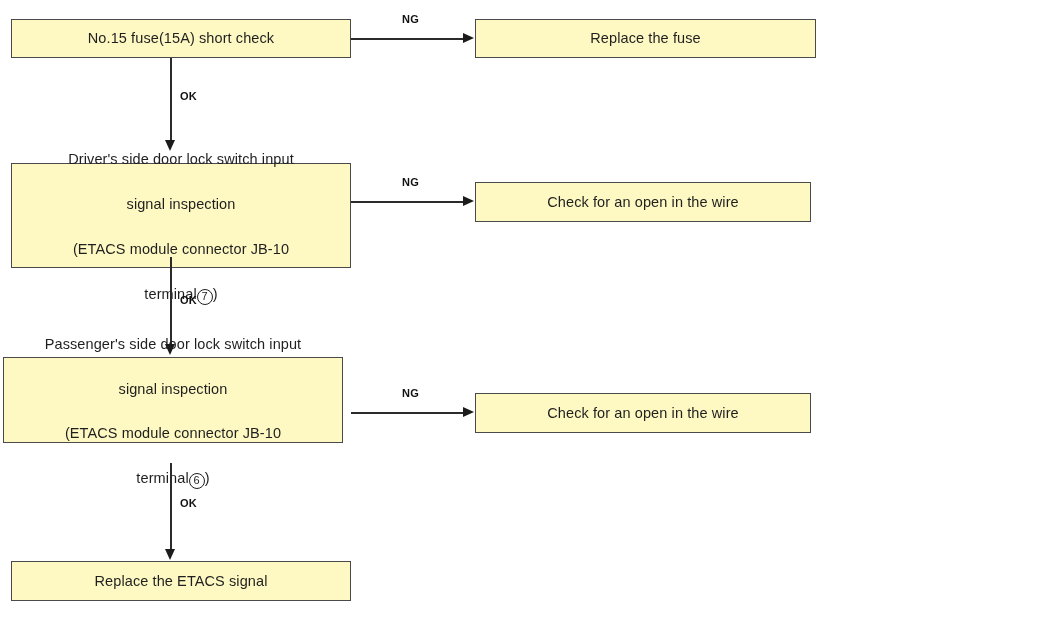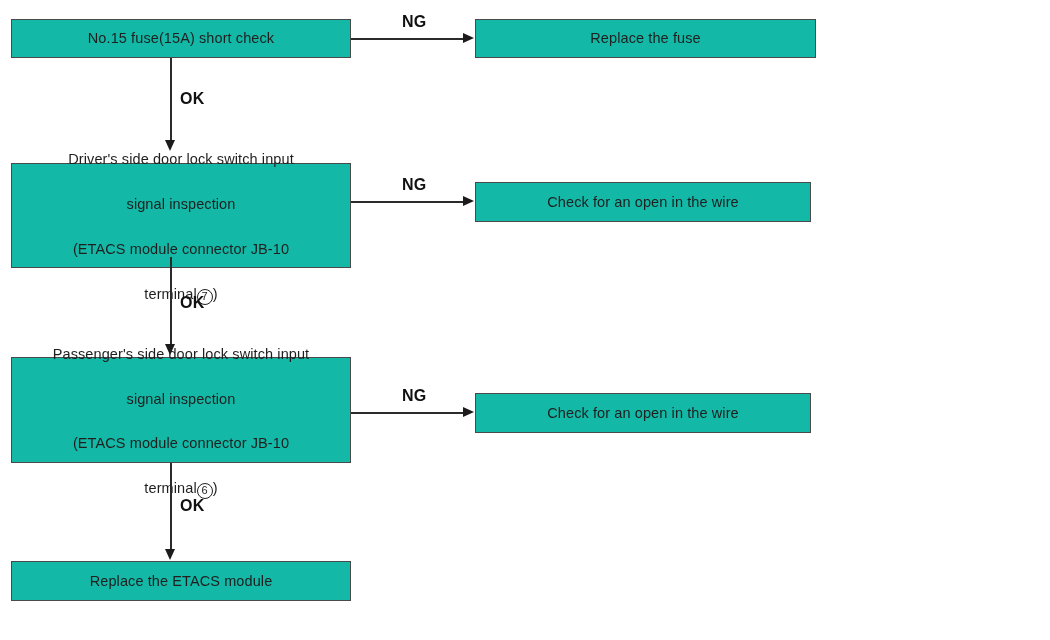--- a/index.html
+++ b/index.html
@@ -15,38 +15,38 @@
     position: relative;
     width: 1050px;
     height: 640px;
     background: #ffffff;
     overflow: hidden;
   }
   .node {
     position: absolute;
     box-sizing: border-box;
     border: 1.5px solid #4a4a4a;
-    background: #14b8a6;
+    background: #fef9c3;
     display: flex;
     align-items: center;
     justify-content: center;
     text-align: center;
     font-size: 14.5px;
     line-height: 1.55;
     color: #1f1f1f;
     letter-spacing: 0.1px;
     padding: 2px 6px;
   }
   .node .node-text {
     display: block;
     white-space: pre-line;
   }
   .edge-label {
     position: absolute;
-    font-size: 16px;
+    font-size: 11px;
     font-weight: bold;
     color: #111111;
     letter-spacing: 0.3px;
     white-space: nowrap;
   }
   .conn {
     position: absolute;
     background: #2b2b2b;
   }
   .conn-v { width: 1.6px; }
@@ -115,21 +115,21 @@
   </div>
 
   <div class="conn conn-h" style="left:351px; top:201px; width:113px;"></div>
   <div class="arrow-right" style="left:463px; top:195.5px;"></div>
   <div class="edge-label" style="left:402px; top:176px;">NG</div>
 
   <div class="conn conn-v" style="left:170px; top:257px; height:88px;"></div>
   <div class="arrow-down" style="left:165.3px; top:344px;"></div>
   <div class="edge-label" style="left:180px; top:294px;">OK</div>
 
-  <div class="node" style="left:11px; top:357px; width:340px; height:106px;">
+  <div class="node" style="left:3px; top:357px; width:340px; height:86px;">
     <span class="node-text">
       <span>Passenger's side door lock switch input</span><br>
       <span>signal inspection</span><br>
       <span>(ETACS module connector JB-10</span><br>
       <span>terminal</span><span class="circled">6</span><span>)</span>
     </span>
   </div>
 
   <div class="node" style="left:475px; top:393px; width:336px; height:40px;">
     <span class="node-text">Check for an open in the wire</span>
@@ -137,16 +137,16 @@
 
   <div class="conn conn-h" style="left:351px; top:412px; width:113px;"></div>
   <div class="arrow-right" style="left:463px; top:406.5px;"></div>
   <div class="edge-label" style="left:402px; top:387px;">NG</div>
 
   <div class="conn conn-v" style="left:170px; top:463px; height:87px;"></div>
   <div class="arrow-down" style="left:165.3px; top:549px;"></div>
   <div class="edge-label" style="left:180px; top:497px;">OK</div>
 
   <div class="node" style="left:11px; top:561px; width:340px; height:40px;">
-    <span class="node-text">Replace the ETACS module</span>
+    <span class="node-text">Replace the ETACS signal</span>
   </div>
 
 </div>
 
 </body></html>

